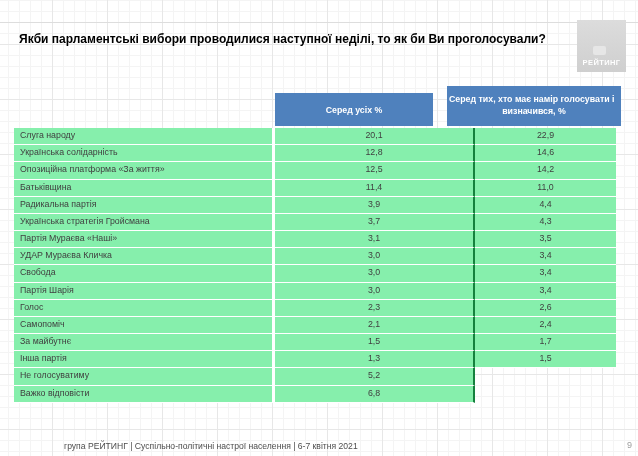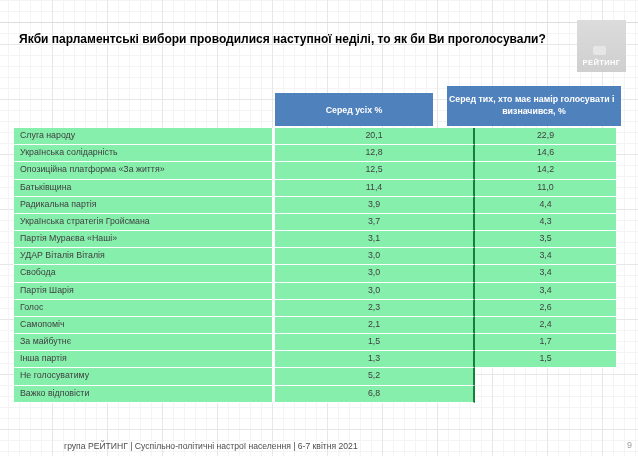--- a/index.html
+++ b/index.html
@@ -123,21 +123,21 @@
     <div class="cell name">Українська стратегія Гройсмана</div>
     <div class="cell v1">3,7</div>
     <div class="cell v2">4,3</div>
   </div>
     <div class="row">
     <div class="cell name">Партія Мураєва «Наші»</div>
     <div class="cell v1">3,1</div>
     <div class="cell v2">3,5</div>
   </div>
     <div class="row">
-    <div class="cell name">УДАР Віталія Віталія</div>
+    <div class="cell name">УДАР Мураєва Кличка</div>
     <div class="cell v1">3,0</div>
     <div class="cell v2">3,4</div>
   </div>
     <div class="row">
     <div class="cell name">Свобода</div>
     <div class="cell v1">3,0</div>
     <div class="cell v2">3,4</div>
   </div>
     <div class="row">
     <div class="cell name">Партія Шарія</div>

